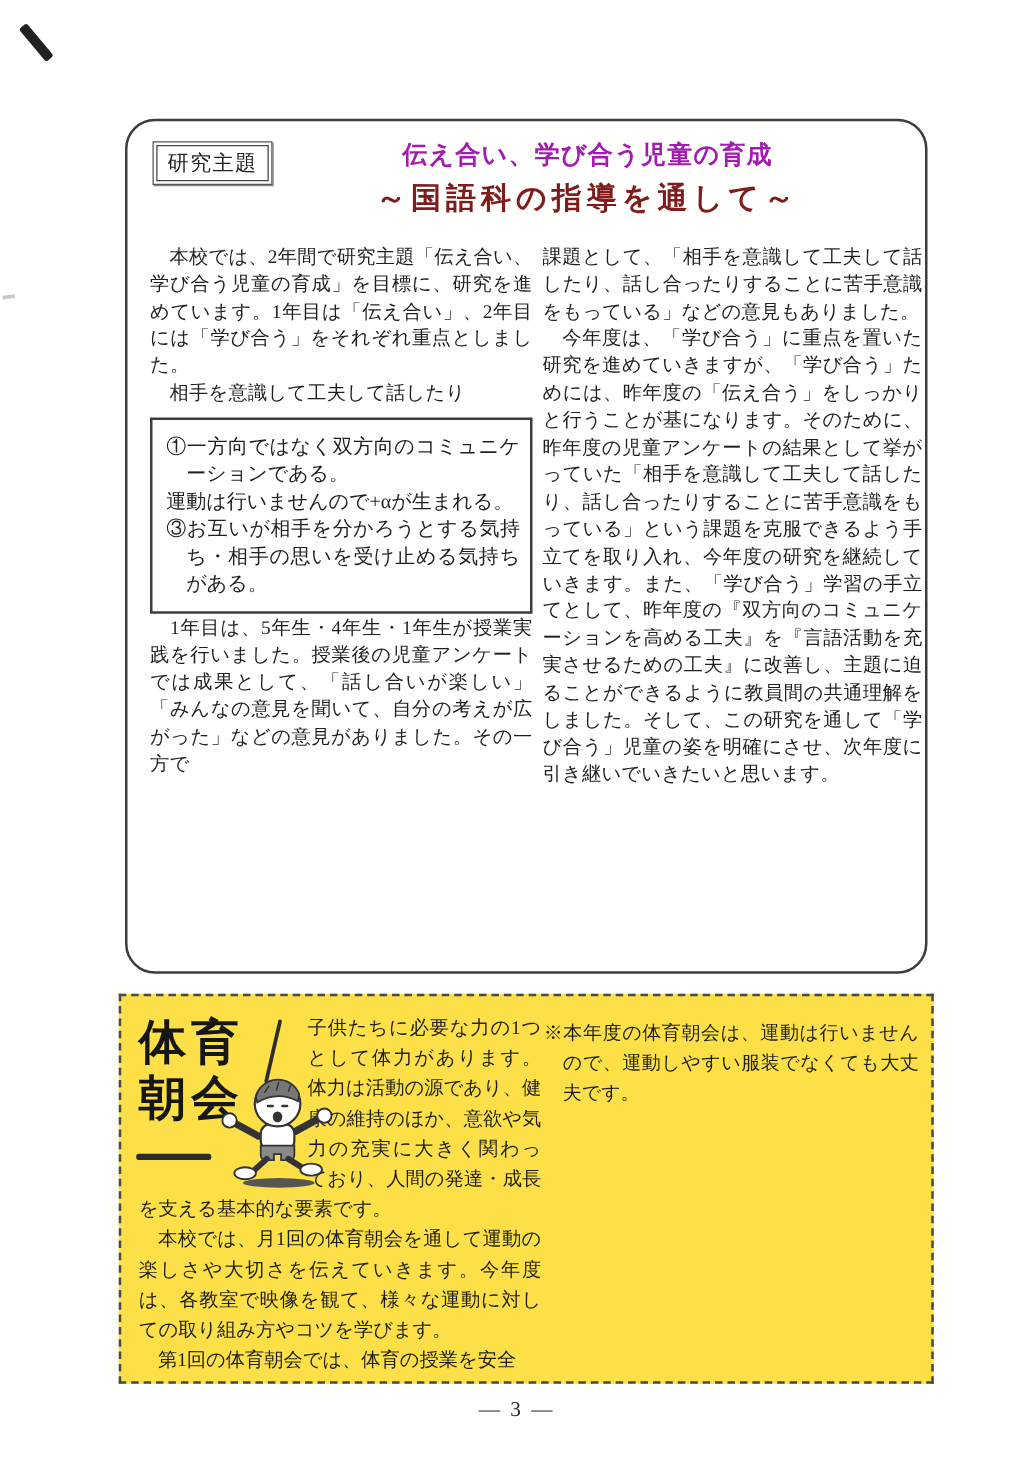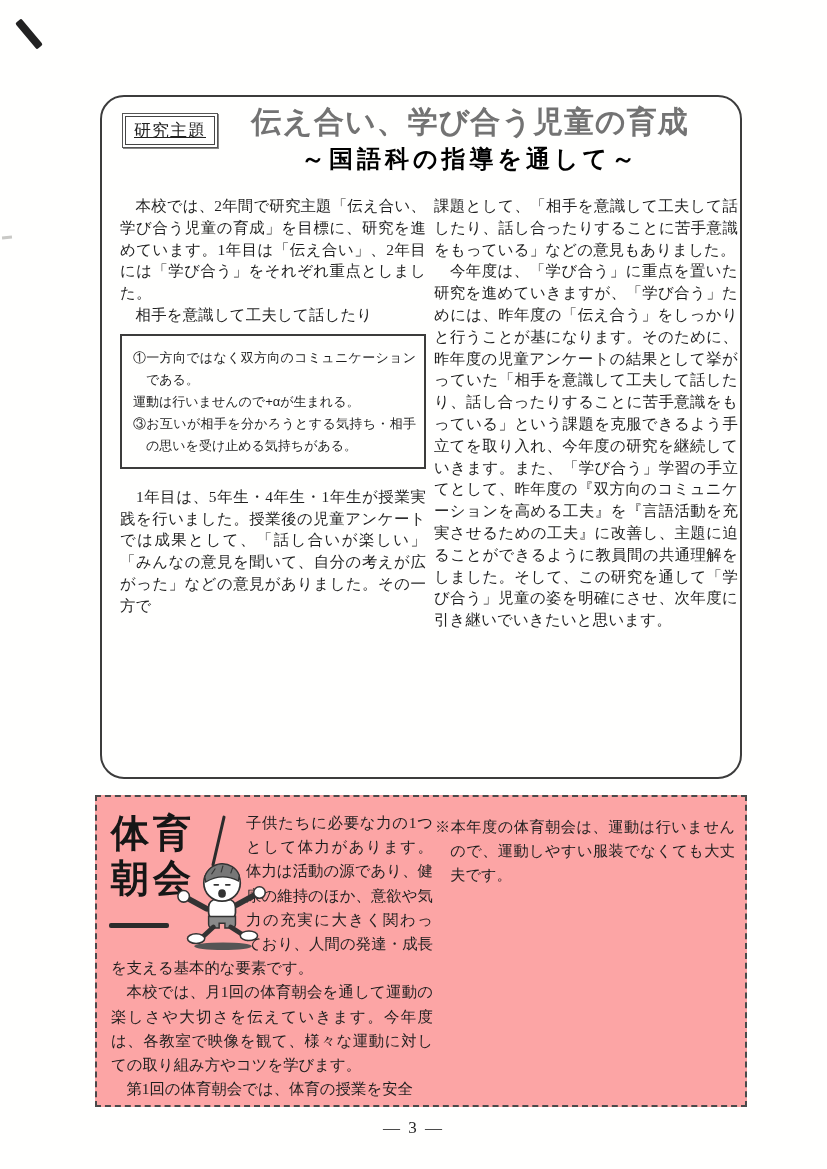--- a/index.html
+++ b/index.html
@@ -24,56 +24,55 @@
 
   
   .research-box{
     position:absolute;left:100px;top:95px;width:638px;height:680px;
     border:2px solid #3c3c3c;border-radius:24px;background:#fffffe;
   }
   .rs-label{
     position:absolute;left:20px;top:16px;
     border:1px solid #555;padding:2px;background:#fff;
     box-shadow:1px 1px 0 #888;
-    text-decoration:underline;
   }
   .rs-label-inner{
     display:block;border:1px solid #444;padding:2px 8px;
     font-family:"Liberation Sans","DejaVu Sans",sans-serif;
     font-size:17px;letter-spacing:1px;color:#222;
   }
   .rs-titles{position:absolute;left:128px;top:8px;width:480px;text-align:center;}
   .rs-title{
-    font-family:Liberation Mono, monospace;
-    font-weight:bold;font-size:30px;letter-spacing:1px;line-height:38px;color:#737373;
+    font-family:Liberation Serif, serif;
+    font-weight:bold;font-size:20px;letter-spacing:1px;line-height:38px;color:#a21caf;
   }
   .rs-subtitle{
     font-family:Liberation Sans, sans-serif;
-    font-weight:bold;font-size:24px;letter-spacing:4px;line-height:32px;color:#000000;
+    font-weight:bold;font-size:24px;letter-spacing:4px;line-height:32px;color:#7f1d1d;
   }
   .rs-col{
     position:absolute;top:98px;
     font-size:15.4px;line-height:21.8px;letter-spacing:0.2px;
     text-align:justify;
   }
   .rs-col p{margin:0;}
   .rs-col-left{left:18px;width:306px;}
   .rs-col-right{left:332px;width:304px;}
   .idea-box{
-    border:2px solid #3c3c3c;margin:8px 0 17px 0;padding:11px 8px 10px 11px;
-    font-family:Liberation Sans, sans-serif;
-    font-size:13px;line-height:22px;letter-spacing:0;
+    border:2px solid #3c3c3c;margin:8px 0 1px 0;padding:11px 8px 10px 11px;
+    font-family:Liberation Serif, serif;
+    font-size:16px;line-height:22px;letter-spacing:0;
   }
   .idea-item{margin:0 0 10px 0;padding-left:1em;text-indent:-1em;text-align:justify;}
   .idea-item:last-child{margin-bottom:0;}
 
   
   .pe-box{
     position:absolute;left:95px;top:795px;width:648px;height:308px;
-    border:2px dashed #4a4a4a;background:#fca5a5;
+    border:2px dashed #4a4a4a;background:#fde047;
   }
   .pe-col{position:absolute;text-align:justify;}
   .pe-col p{margin:0;}
   .pe-col-left{left:14px;top:14px;width:322px;font-size:15.4px;line-height:24.2px;}
   .pe-col-right{left:338px;top:18px;width:300px;font-size:15.2px;line-height:23.8px;}
   .pe-float{float:left;width:135px;height:145px;position:relative;}
   .pe-logo{
     font-family:"DejaVu Sans","Liberation Sans",sans-serif;
     font-weight:bold;font-size:38px;line-height:45px;letter-spacing:4px;color:#161616;
   }

